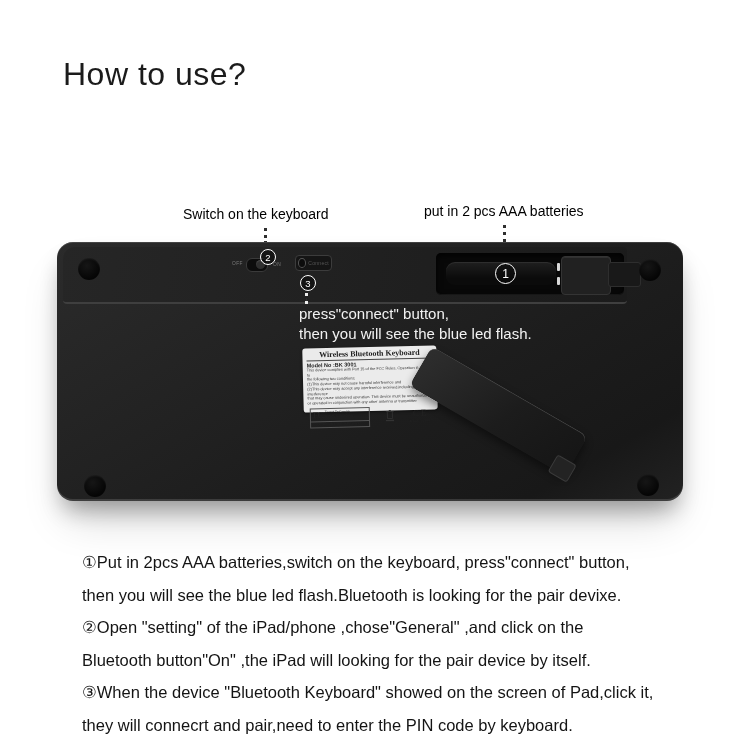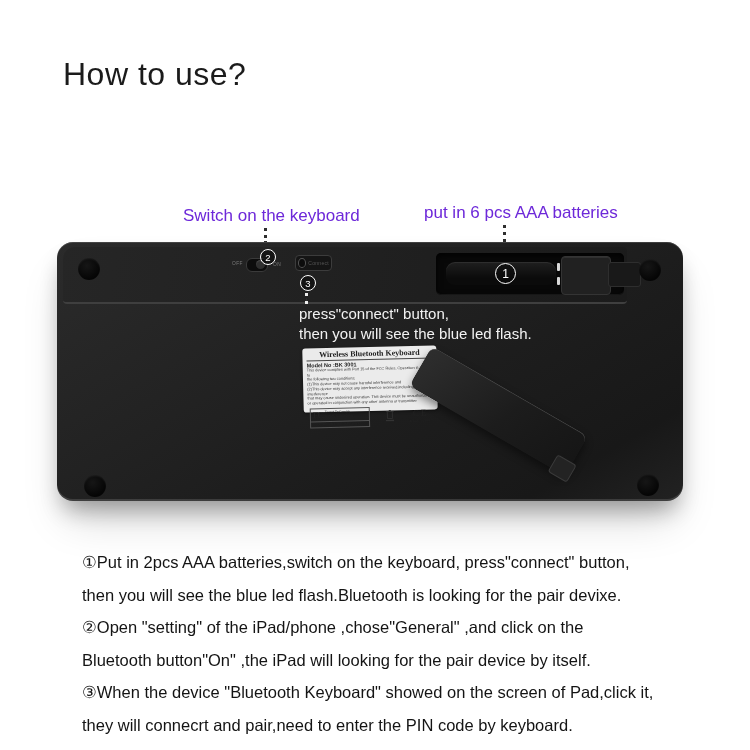--- a/index.html
+++ b/index.html
@@ -2,21 +2,21 @@
 <html><head>
 <meta charset="utf-8">
 <style>
   html,body{margin:0;padding:0;background:#fff;}
   .stage{position:relative;width:750px;height:750px;background:#ffffff;overflow:hidden;
          font-family:"Liberation Sans",sans-serif;color:#141414;}
   .abs{position:absolute;}
 
   
   .title{left:63px;top:56px;font-size:32px;font-weight:500;letter-spacing:.5px;color:#1b1b1b;}
-  .callout-label{font-size:17px;color:#6d28d9;white-space:nowrap;}
+  .callout-label{font-size:14px;color:#000000;white-space:nowrap;}
   .lbl-switch{left:183px;top:206px;}
   .lbl-battery{left:424px;top:203px;}
 
   
   .dots{width:0;border-left:3px dotted #2f2f2f;}
   .dots.white{border-left-color:#ededed;}
   .d-switch{left:264px;top:228px;height:16px;}
   .d-batt-a{left:503px;top:225px;height:17px;}
   .d-batt-b{left:503px;top:246px;height:14px;border-left-color:#e8e8e8;}
   .d-connect{left:305px;top:293px;height:11px;border-left-color:#e8e8e8;}
@@ -105,21 +105,21 @@
   .i3{top:676px;}
 </style>
 </head>
 <body>
 
 <div class="stage">
 
   <div class="abs title">How to use?</div>
 
   <div class="abs callout-label lbl-switch">Switch on the keyboard</div>
-  <div class="abs callout-label lbl-battery">put in 6 pcs AAA batteries</div>
+  <div class="abs callout-label lbl-battery">put in 2 pcs AAA batteries</div>
 
   <div class="abs dots d-switch"></div>
   <div class="abs dots d-batt-a"></div>
   <div class="abs dots d-batt-b"></div>
 
   <div class="abs kb-body"></div>
   <div class="abs kb-bar"></div>
 
   <div class="abs sw-txt sw-off">OFF</div>
   <div class="abs sw-pill"></div>

